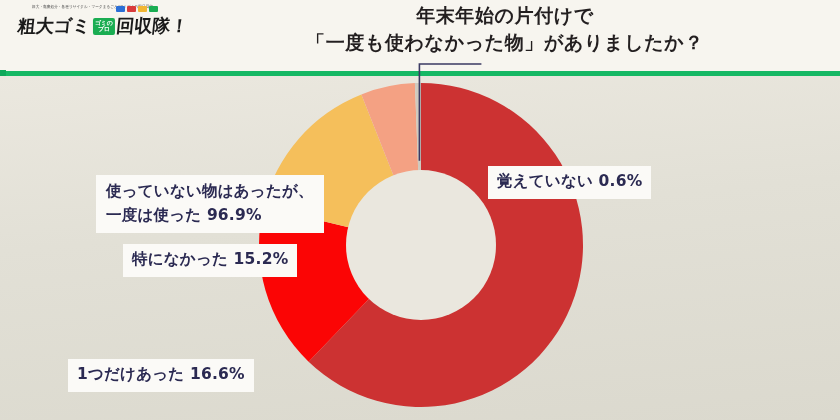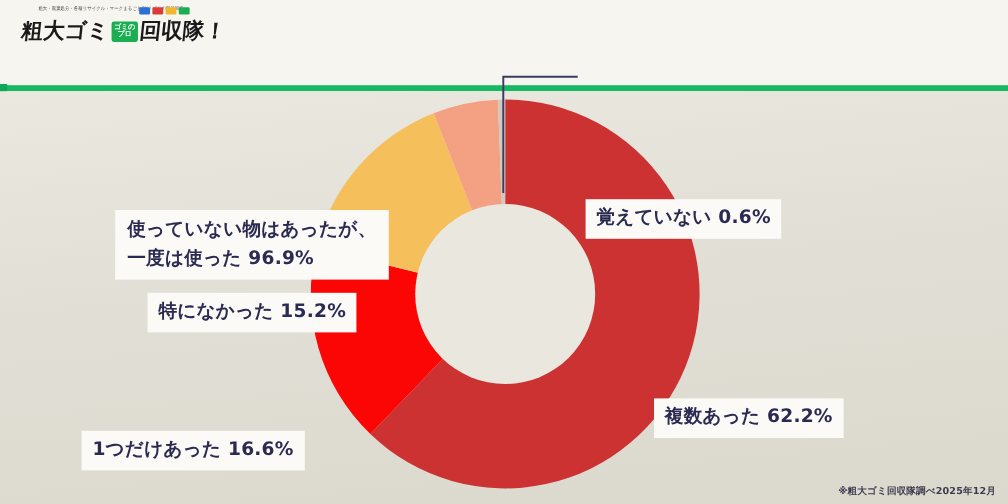--- a/index.html
+++ b/index.html
@@ -135,20 +135,22 @@
         <span>粗大ゴミ</span>
         <span id="logo-badge-green">
           <span>ゴミの</span>
           <span>プロ</span>
         </span>
         <span>回収隊！</span>
       </div>
     </div>
 
     <div id="title-wrap">
+      <div class="title-line">年末年始の片付けで</div>
+      <div class="title-line">「一度も使わなかった物」がありましたか？</div>
     </div>
   </div>
 
   <div id="green-rule"></div>
 
   <div id="panel">
 
     <div id="donut-wrap">
       <svg id="donut-svg" viewBox="0 0 330 330">
         <g id="slices">
@@ -175,19 +177,15 @@
     </div>
 
     <div class="lbl" id="lbl-none">
       <span class="lbl-row">特になかった 15.2%</span>
     </div>
 
     <div class="lbl" id="lbl-one">
       <span class="lbl-row">1つだけあった 16.6%</span>
     </div>
 
-    <div class="lbl" id="lbl-multiple">
-      <span class="lbl-row">複数あった 62.2%</span>
-    </div>
 
-    <div id="footnote">※粗大ゴミ回収隊調べ2025年12月</div>
   </div>
 </div>
 
 </body></html>

